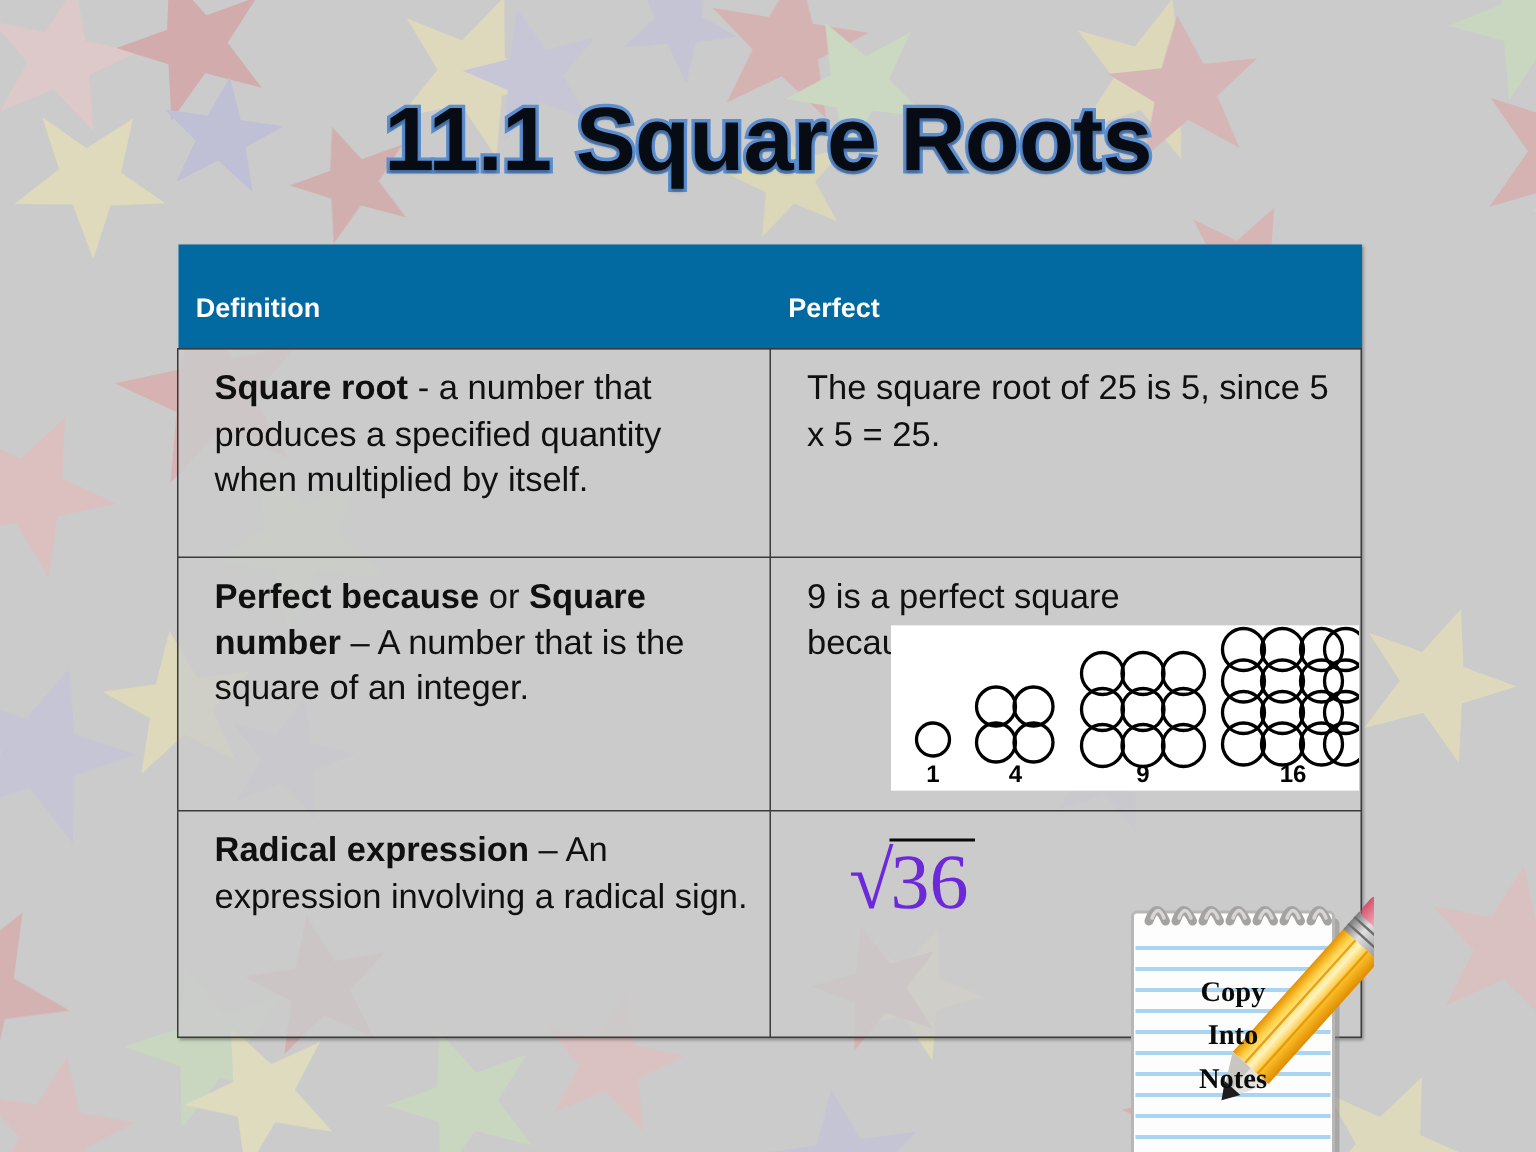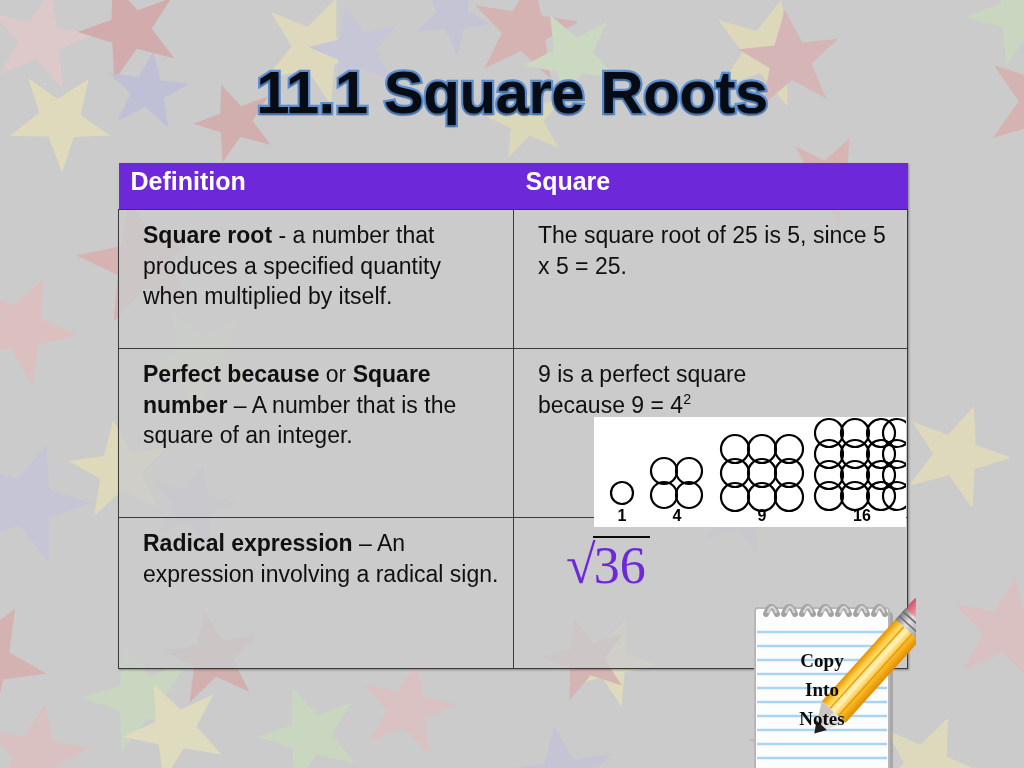--- a/index.html
+++ b/index.html
@@ -58,26 +58,26 @@
     top: 163px;
     width: 789px;
     border-collapse: collapse;
     table-layout: fixed;
     box-shadow: 1px 1px 2px rgba(0,0,0,0.35);
   }
   #deftable col.c1 { width: 395px; }
   #deftable col.c2 { width: 394px; }
 
   #deftable th {
-    background: #6d28d9;
+    background: #0369a1;
     color: #ffffff;
-    font-size: 25px;
+    font-size: 18px;
     font-weight: bold;
     text-align: left;
-    padding: 4px 0 13px 12px;
+    padding: 28px 0 13px 12px;
     height: 28px;
     border: none;
   }
 
   #deftable td {
     background: rgba(203,203,203,0.80);
     border: 1px solid #3a3a3a;
     vertical-align: top;
     padding: 10px 12px 10px 24px;
     font-size: 23px;
@@ -199,21 +199,21 @@
   <div id="title">11.1 Square Roots</div>
 
   <table id="deftable">
     <colgroup>
         <col class="c1">
         <col class="c2">
       </colgroup>
     <thead>
       <tr>
         <th>Definition</th>
-        <th>Square</th>
+        <th>Perfect</th>
       </tr>
     </thead>
     <tbody>
 
       <tr class="row1">
         <td>
           <span class="b">Square root</span><span> - a number that produces a specified quantity when multiplied by itself.</span>
         </td>
         <td>
           <span>The square root of 25 is 5, since 5 x 5 = 25.</span>

